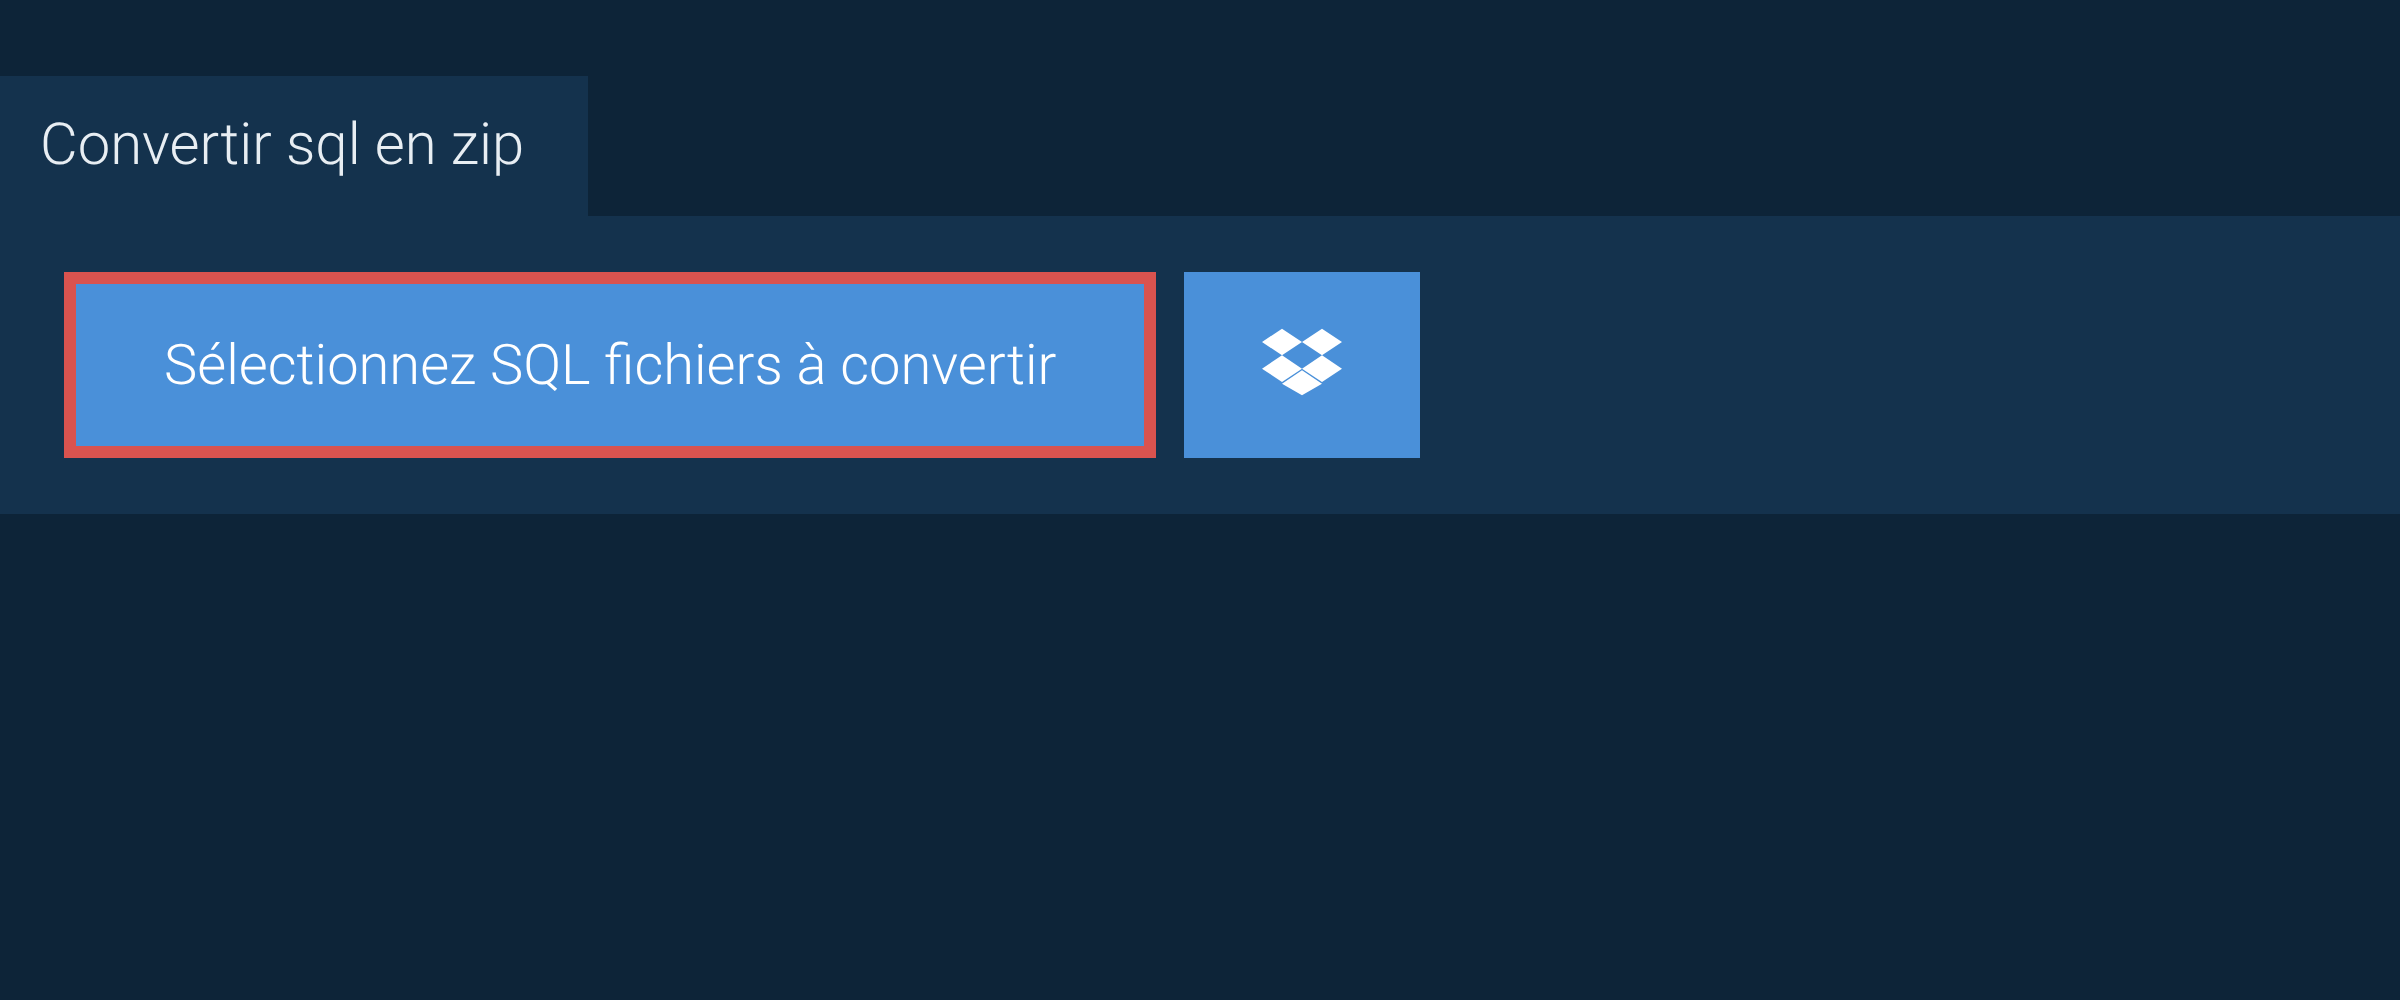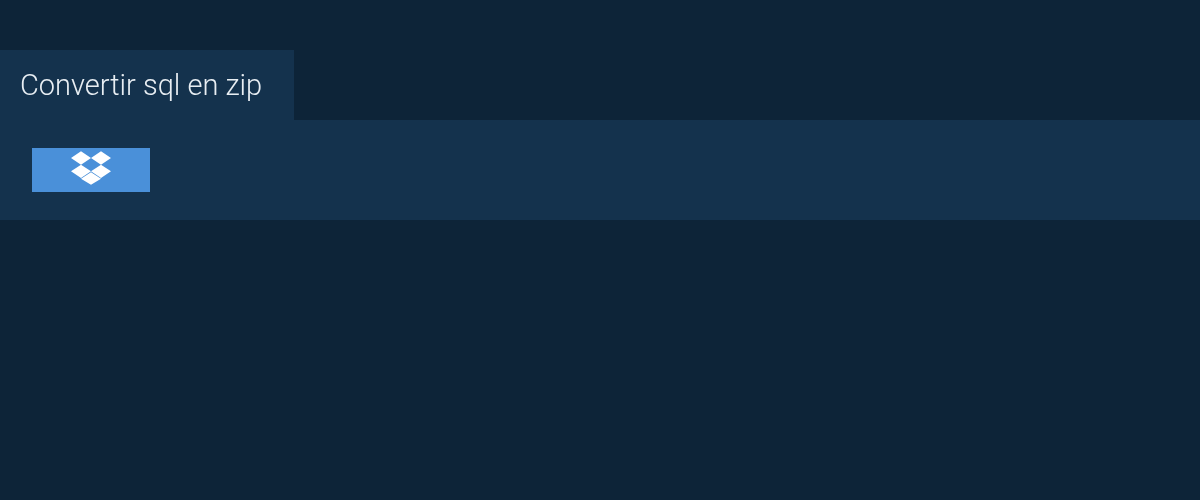--- a/index.html
+++ b/index.html
@@ -14,21 +14,21 @@
       font-family: -apple-system, BlinkMacSystemFont, "Segoe UI", Roboto, Helvetica, Arial, sans-serif;
       overflow: hidden;
     }
     .tab {
       background: #14324d;
       color: #e8eef3;
       font-size: 29px;
       font-weight: 300;
       padding: 18px 32px 18px 20px;
       display: inline-block;
-      margin-top: 50px;
+      margin-top: 38px;
       margin-left: 0;
     }
     .panel {
       background: #14324d;
       padding: 28px 28px 28px 32px;
       margin-top: 0;
       width: 100%;
     }
     .button-row {
       display: flex;
@@ -67,20 +67,23 @@
 <body>
 
 
 
 <div class="tab">
   <span>Convertir sql en zip</span>
 </div>
 
 <div class="panel">
   <div class="button-row">
+    <div class="select-button">
+      <span>Sélectionnez SQL fichiers à convertir</span>
+    </div>
     <div class="dropbox-button">
       <span>
         <svg viewBox="0 0 24 24">
           <path d="M6 2L0 6l6 4-6 4 6 4 6-4 6 4 6-4-6-4 6-4-6-4-6 4-6-4zm6 4l6 4-6 4-6-4 6-4zm-6 12.5l6 3.5 6-3.5-6-4-6 4z"></path>
         </svg>
       </span>
     </div>
   </div>
 </div>
 

